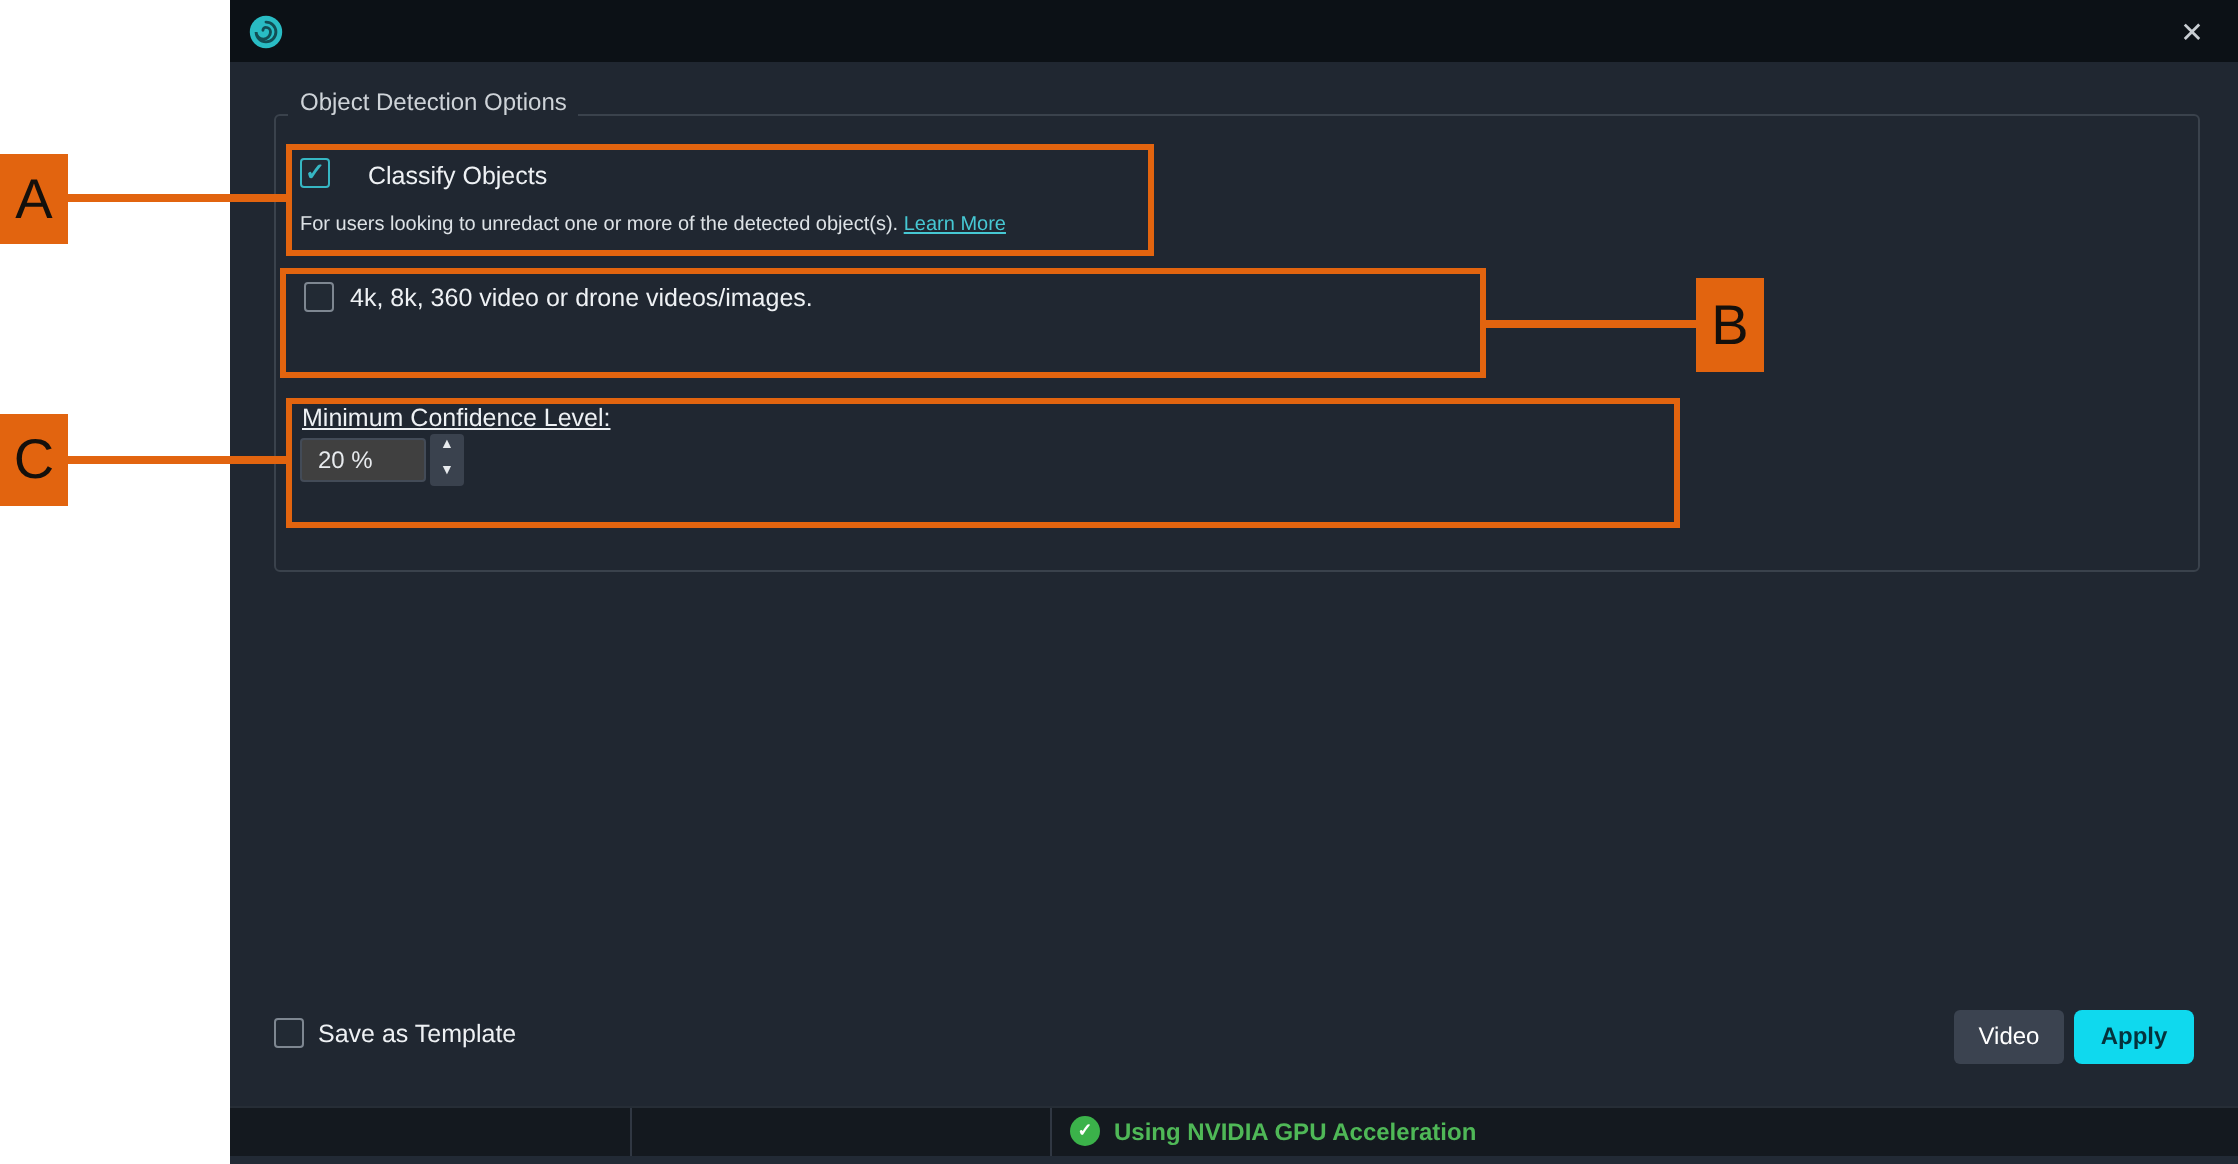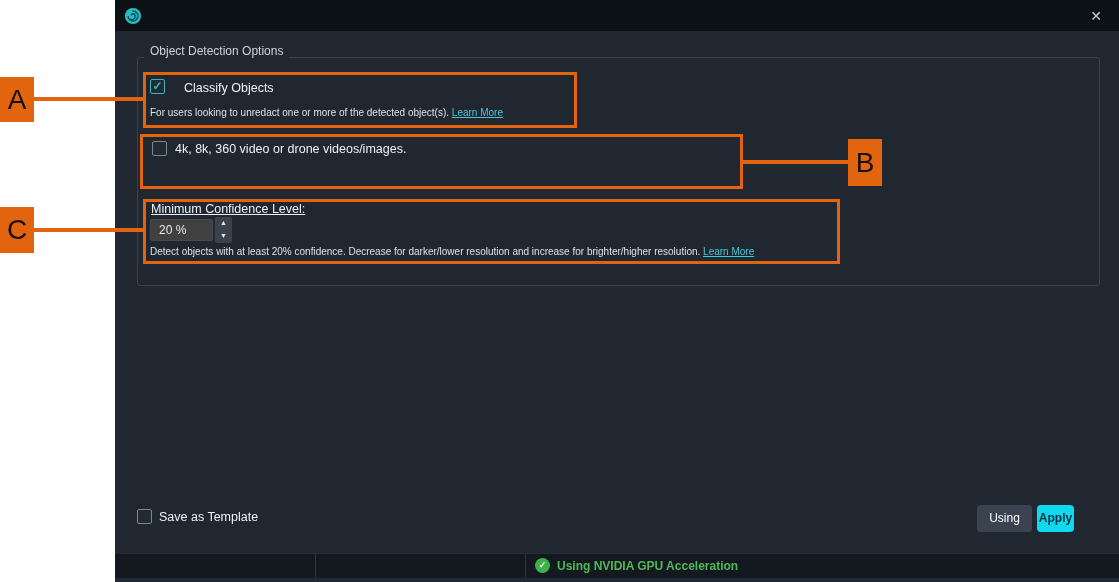--- a/index.html
+++ b/index.html
@@ -35,21 +35,21 @@
               border:1px solid #434b57;border-radius:2px;box-sizing:border-box;
               font-size:12px;color:#e8ebee;line-height:20px;padding-left:8px;}
   .spin-btns{position:absolute;left:100px;top:217px;width:17px;height:26px;background:#3a424e;
              border-radius:2px;display:flex;flex-direction:column;}
   .spin-btns .sb{flex:1;font-size:7px;line-height:12px;color:#e8ebee;text-align:center;cursor:pointer;}
 
   
   .btn{position:absolute;top:505px;height:27px;border-radius:3px;font-size:12px;
        text-align:center;line-height:27px;cursor:pointer;box-sizing:border-box;}
   .btn-back{left:862px;width:55px;background:#3b4350;color:#ffffff;}
-  .btn-apply{left:922px;width:37px;background:#0fd9ee;color:#05323c;font-weight:bold;border-radius:4px;}
+  .btn-apply{left:922px;width:60px;background:#0fd9ee;color:#05323c;font-weight:bold;border-radius:4px;}
 
   
   .statusbar{position:absolute;left:0;top:553px;width:100%;height:24px;background:#14191f;
              border-top:1px solid #262d36;}
   .statusbar .div1{position:absolute;left:200px;top:0;width:1px;height:100%;background:#303742;}
   .statusbar .div2{position:absolute;left:410px;top:0;width:1px;height:100%;background:#303742;}
   .gpu{position:absolute;left:420px;top:4px;display:flex;align-items:center;}
   .gpu .chk{width:15px;height:15px;border-radius:50%;background:#3bb24a;color:#ffffff;
             font-size:9px;line-height:15px;text-align:center;font-weight:bold;}
   .gpu .txt{margin-left:7px;font-size:12px;font-weight:bold;color:#4fb857;}
@@ -97,28 +97,24 @@
 
     <span class="cb" style="left:37px;top:141px;"></span>
     <span class="row-label" style="left:60px;top:142px;">4k, 8k, 360 video or drone videos/images.</span>
 
     <span class="row-label" style="left:36px;top:202px;text-decoration:underline;">Minimum Confidence Level:</span>
     <div class="spin-input">20 %</div>
     <div class="spin-btns">
       <span class="sb">▲</span>
       <span class="sb">▼</span>
     </div>
-    <div class="desc" style="left:35px;top:246px;">
-      <span>Detect objects with at least 20% confidence. Decrease for darker/lower resolution and increase for brighter/higher resolution.</span>
-      <a>Learn More</a>
-    </div>
 
     <span class="cb" style="left:22px;top:509px;"></span>
     <span class="row-label" style="left:44px;top:510px;">Save as Template</span>
-    <div class="btn btn-back">Using</div>
+    <div class="btn btn-back">Video</div>
     <div class="btn btn-apply">Apply</div>
 
     <div class="statusbar">
       <div class="div1"></div>
       <div class="div2"></div>
       <div class="gpu">
         <span class="chk">✓</span>
         <span class="txt">Using NVIDIA GPU Acceleration</span>
       </div>
     </div>

